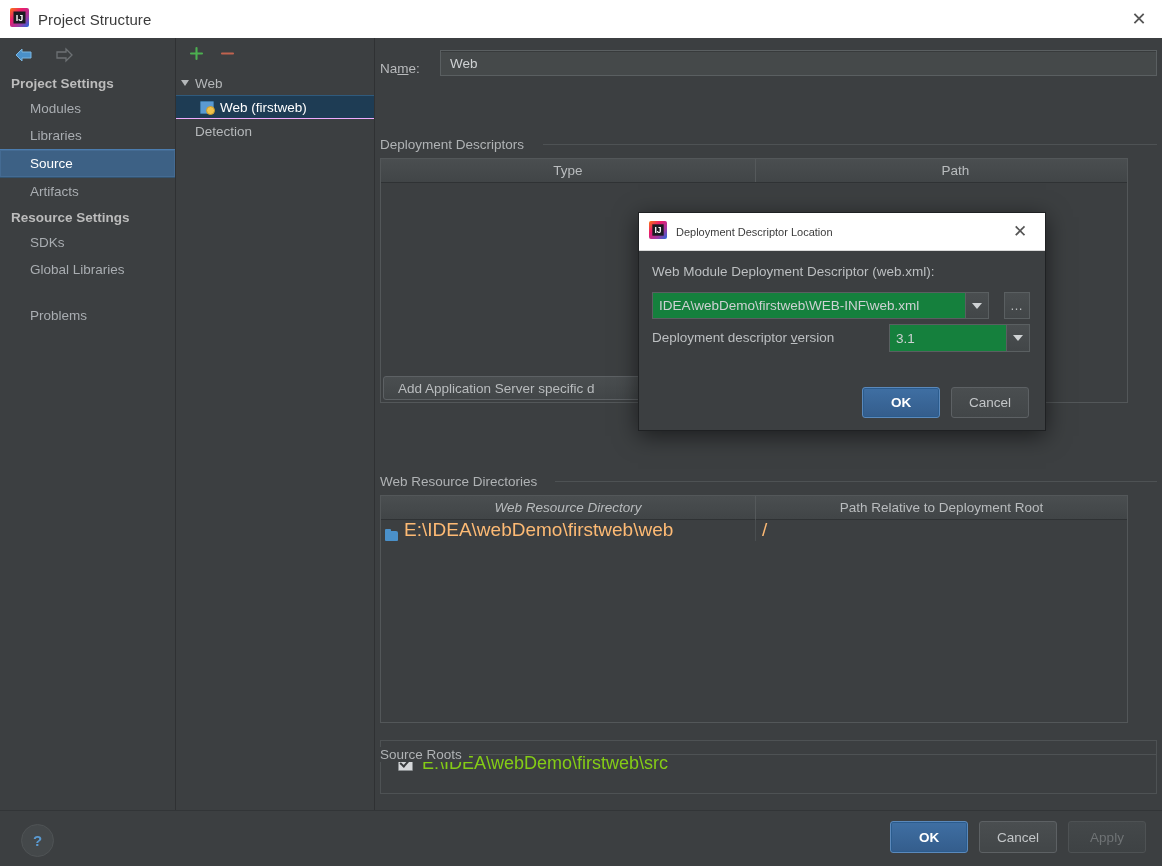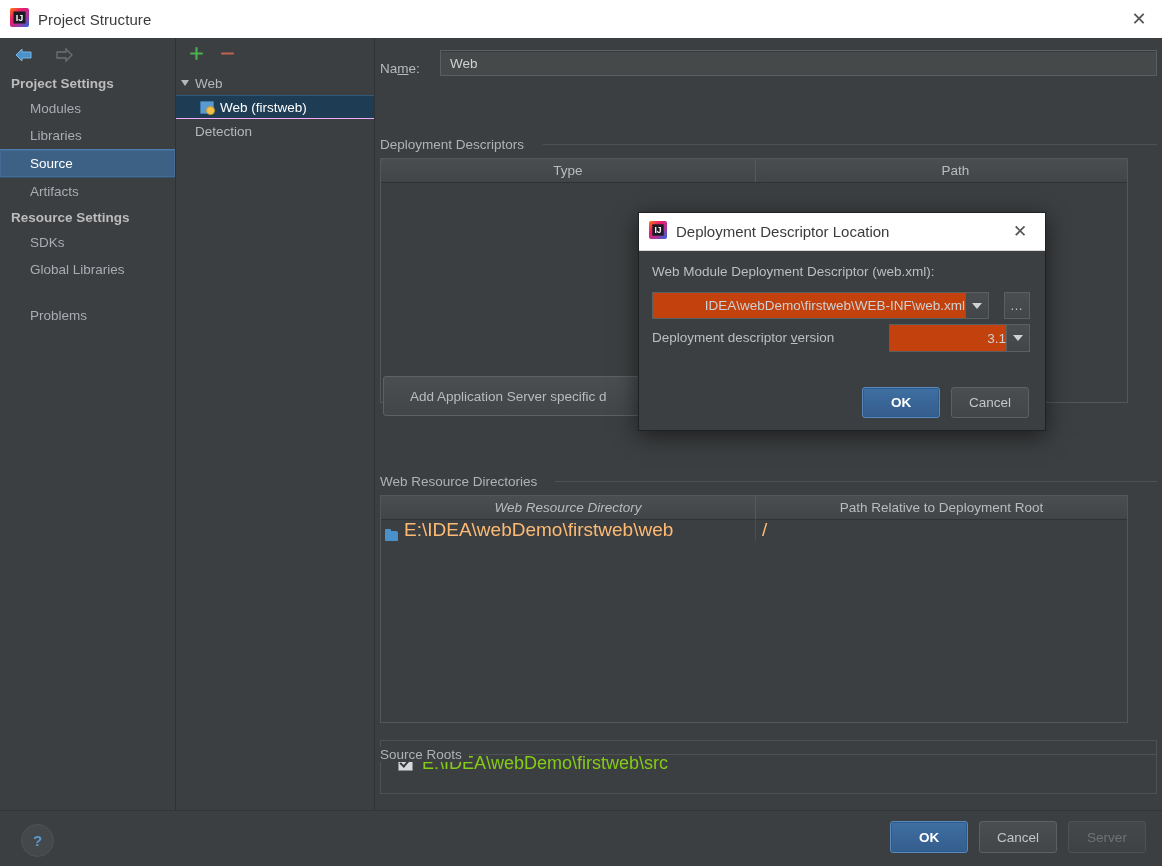--- a/index.html
+++ b/index.html
@@ -151,22 +151,22 @@
     background:linear-gradient(#3f6fa3,#345d8c);
     border:1px solid #5b89bb;color:#ffffff;font-weight:bold;
     box-shadow:0 0 0 1px #2b5c8e inset;
   }
   .btn-disabled{
     background:linear-gradient(#44484a,#3e4244);
     border:1px solid #4e5254;color:#6f7375;
   }
 
   .addbtn{
-    position:absolute;left:8px;top:338px;height:40px;width:275px;
-    padding-left:26px;justify-content:flex-start;color:#b9bcbe;
+    position:absolute;left:8px;top:338px;height:24px;width:275px;
+    padding-left:14px;justify-content:flex-start;color:#b9bcbe;
   }
 
   .srcbox{
     position:absolute;left:5px;top:702px;width:777px;height:54px;
     border:1px solid #4e5254;background:#3c3f41;box-sizing:border-box;
   }
   .srcrow{display:flex;align-items:center;height:24px;padding-left:17px;margin-top:10px;}
   .cbox{
     width:13px;height:13px;background:#d6d8da;border:1px solid #8b8f91;
     margin-right:9px;position:relative;flex:none;border-radius:1px;
@@ -198,30 +198,30 @@
     border:1px solid #1f2123;
     box-shadow:0 5px 22px rgba(0,0,0,.55);
     box-sizing:border-box;
     z-index:50;
   }
   .modal-title{
     height:37px;background:#ffffff;display:flex;align-items:center;
     border-bottom:1px solid #d9d9d9;position:relative;
   }
   .modal-title .mt-icon{margin-left:10px;margin-right:9px;}
-  .modal-title .mt-text{color:#3b3b3b;font-size:15px;}
+  .modal-title .mt-text{color:#3b3b3b;font-size:11px;}
   .modal-close{
     position:absolute;right:6px;top:0;width:38px;height:37px;
     display:flex;align-items:center;justify-content:center;color:#555;font-size:17px;font-weight:300;
   }
   .modal-body{position:relative;height:181px;}
   .m-label{position:absolute;color:#bcbfc1;font-size:13.5px;}
   .combo{
     position:absolute;display:flex;align-items:center;
-    background:#c2410c;border:1px solid #5a5f61;box-sizing:border-box;text-align:right;
+    background:#15803d;border:1px solid #5a5f61;box-sizing:border-box;
   }
   .combo .cval{
     flex:1;color:#ced1d3;font-size:13.5px;padding-left:6px;
     white-space:nowrap;overflow:hidden;
   }
   .combo .carrow{
     width:22px;height:100%;display:flex;align-items:center;justify-content:center;
     border-left:1px solid #5a5f61;background:linear-gradient(#4a4e50,#424648);
   }
   .caret{
@@ -375,21 +375,21 @@
       </div>
 
     </div>
   </div>
 
   <div class="bottombar">
     <div class="helpbtn">?</div>
     <div class="bottom-actions">
       <div class="btn btn-primary">OK</div>
       <div class="btn btn-norm">Cancel</div>
-      <div class="btn btn-disabled">Server</div>
+      <div class="btn btn-disabled">Apply</div>
     </div>
   </div>
 
   <div class="modal">
     <div class="modal-title">
       <span class="mt-icon">
         <svg width="18" height="18" viewBox="0 0 19 19">
           <rect x="0" y="0" width="19" height="19" rx="2" fill="url(#ijg)"></rect>
           <rect x="3.5" y="3.5" width="12" height="12" fill="#1b1b22"></rect>
           <text x="9.5" y="13" font-size="9" fill="#ffffff" text-anchor="middle" font-family="Liberation Sans, sans-serif" font-weight="bold">IJ</text>

